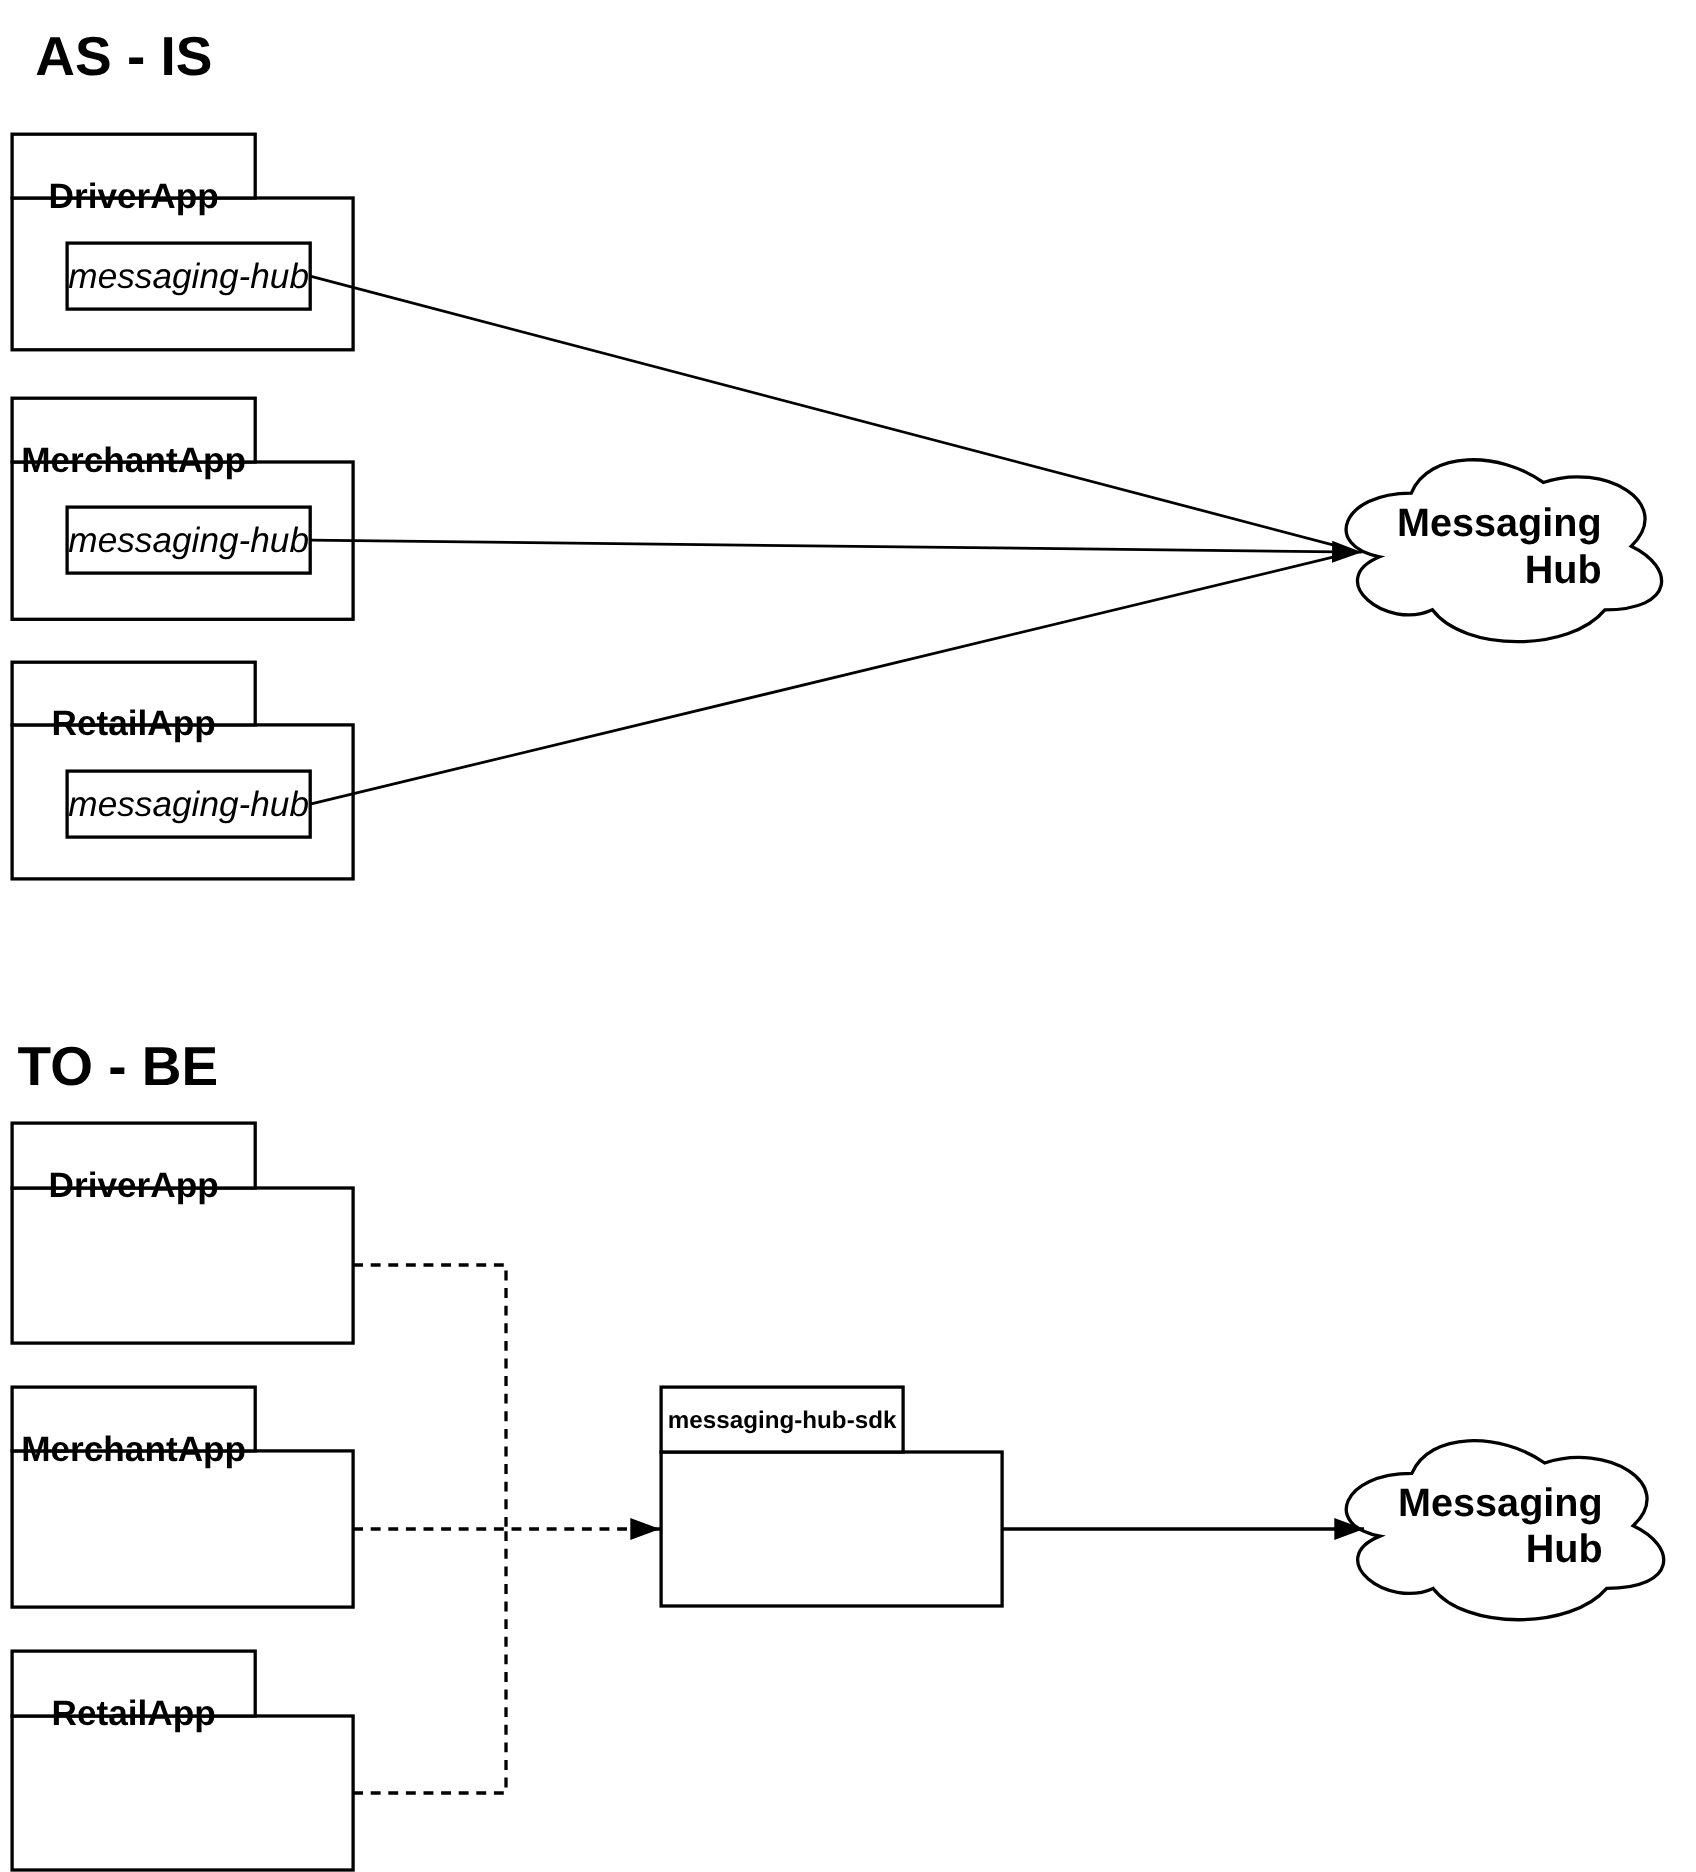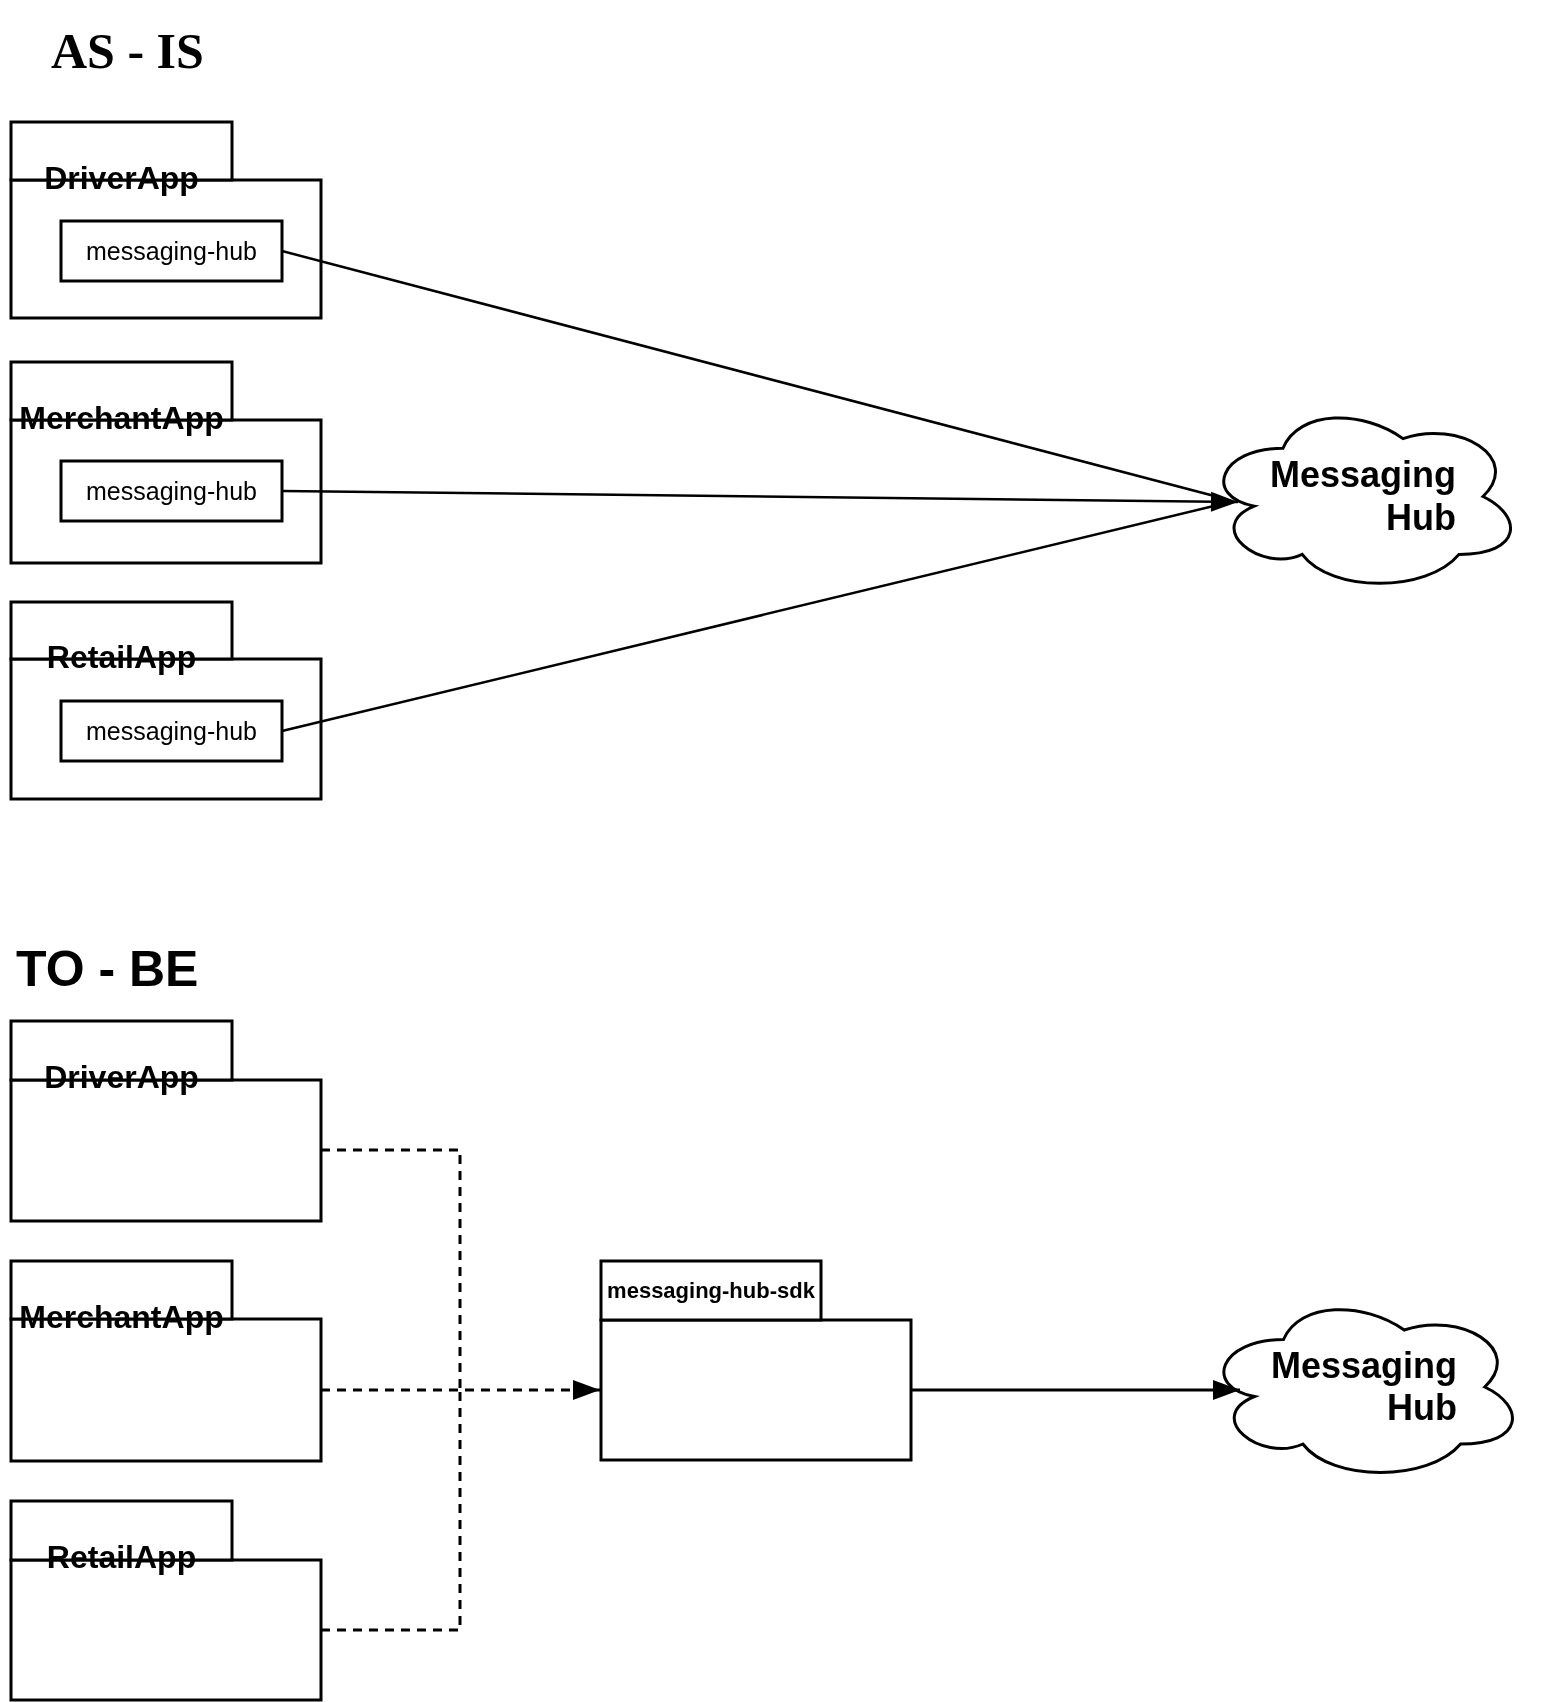--- a/index.html
+++ b/index.html
@@ -21,21 +21,21 @@
     display:flex; align-items:center; justify-content:center;
     text-align:center;
     pointer-events:none;
   }
   .section-title {
     position:absolute;
     font-weight:700; font-size:50px; line-height:1;
     white-space:nowrap;
   }
   .tab-label  { font-weight:700; font-size:32px;margin-top:27px; }
-  .comp-label { font-weight:400; font-size:25px; }
+  .comp-label { font-weight:400; font-size:32px;font-style:italic; }
   .sdk-label  { font-weight:700; font-size:22px; }
   .cloud-label{ font-weight:700; font-size:36px; line-height:1.17; white-space:pre-line;text-align:right; }
 </style>
 </head>
 <body>
 
 <div id="canvas">
 
   <svg id="diagram-svg" width="1542" height="1702" viewBox="0 0 1542 1702">
     <defs>
@@ -80,21 +80,21 @@
              C 0.4 1 0.7 1 0.8 0.8 C 1 0.8 1 0.6 0.875 0.5
              C 1 0.3 0.8 0.1 0.625 0.2 C 0.5 0.05 0.3 0.05 0.25 0.25 Z"></path>
 
     <path class="conn-thick dashed" d="M321 1150 H460 V1390"></path>
     <path class="conn-thick dashed" d="M321 1630 H460 V1390"></path>
     <path class="conn-thick dashed" d="M321 1390 H600" marker-end="url(#arrow)"></path>
 
     <path class="conn-thick" d="M911 1390 H1240" marker-end="url(#arrow)"></path>
   </svg>
 
-  <div class="section-title" style="left:51px; top:26px;font-family:Liberation Serif, serif;">AS - IS</div>
+  <div class="section-title" style="left:32px; top:26px;">AS - IS</div>
 
   <div class="label tab-label" style="left:11px; top:122px; width:221px; height:58px;">DriverApp</div>
   <div class="label comp-label" style="left:61px; top:221px; width:221px; height:60px;">messaging-hub</div>
 
   <div class="label tab-label" style="left:11px; top:362px; width:221px; height:58px;">MerchantApp</div>
   <div class="label comp-label" style="left:61px; top:461px; width:221px; height:60px;">messaging-hub</div>
 
   <div class="label tab-label" style="left:11px; top:602px; width:221px; height:57px;">RetailApp</div>
   <div class="label comp-label" style="left:61px; top:701px; width:221px; height:60px;">messaging-hub</div>
 

